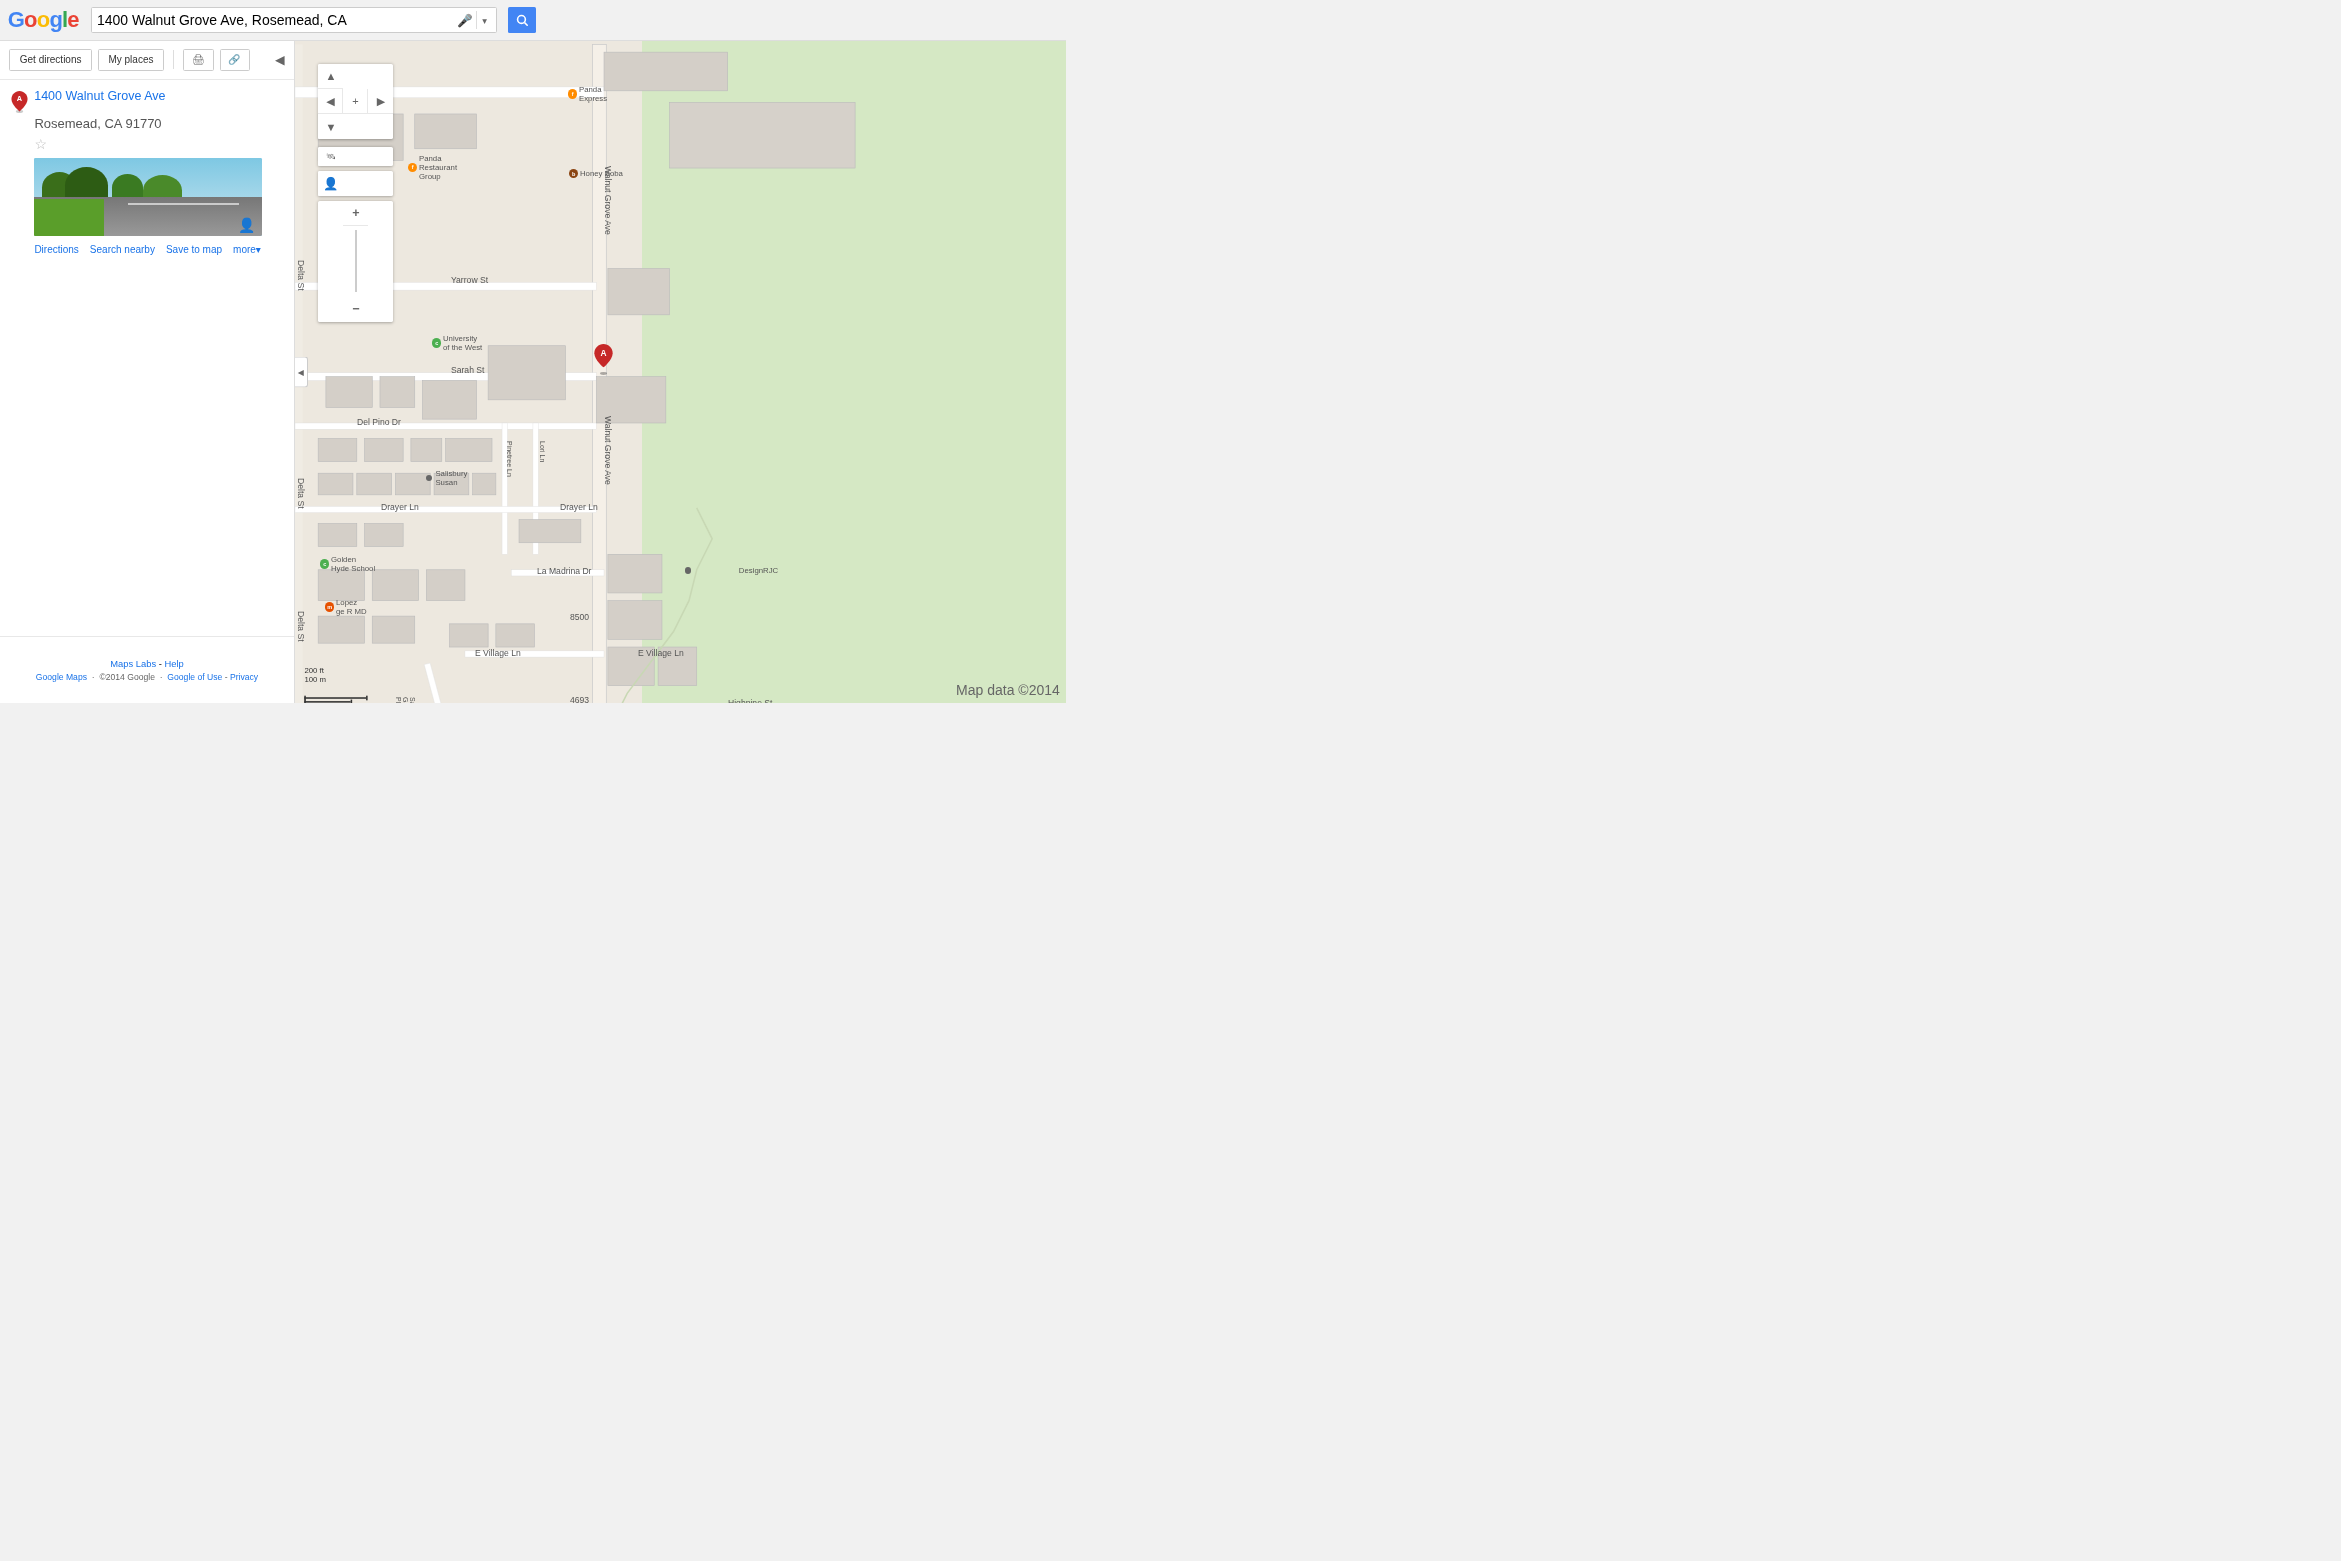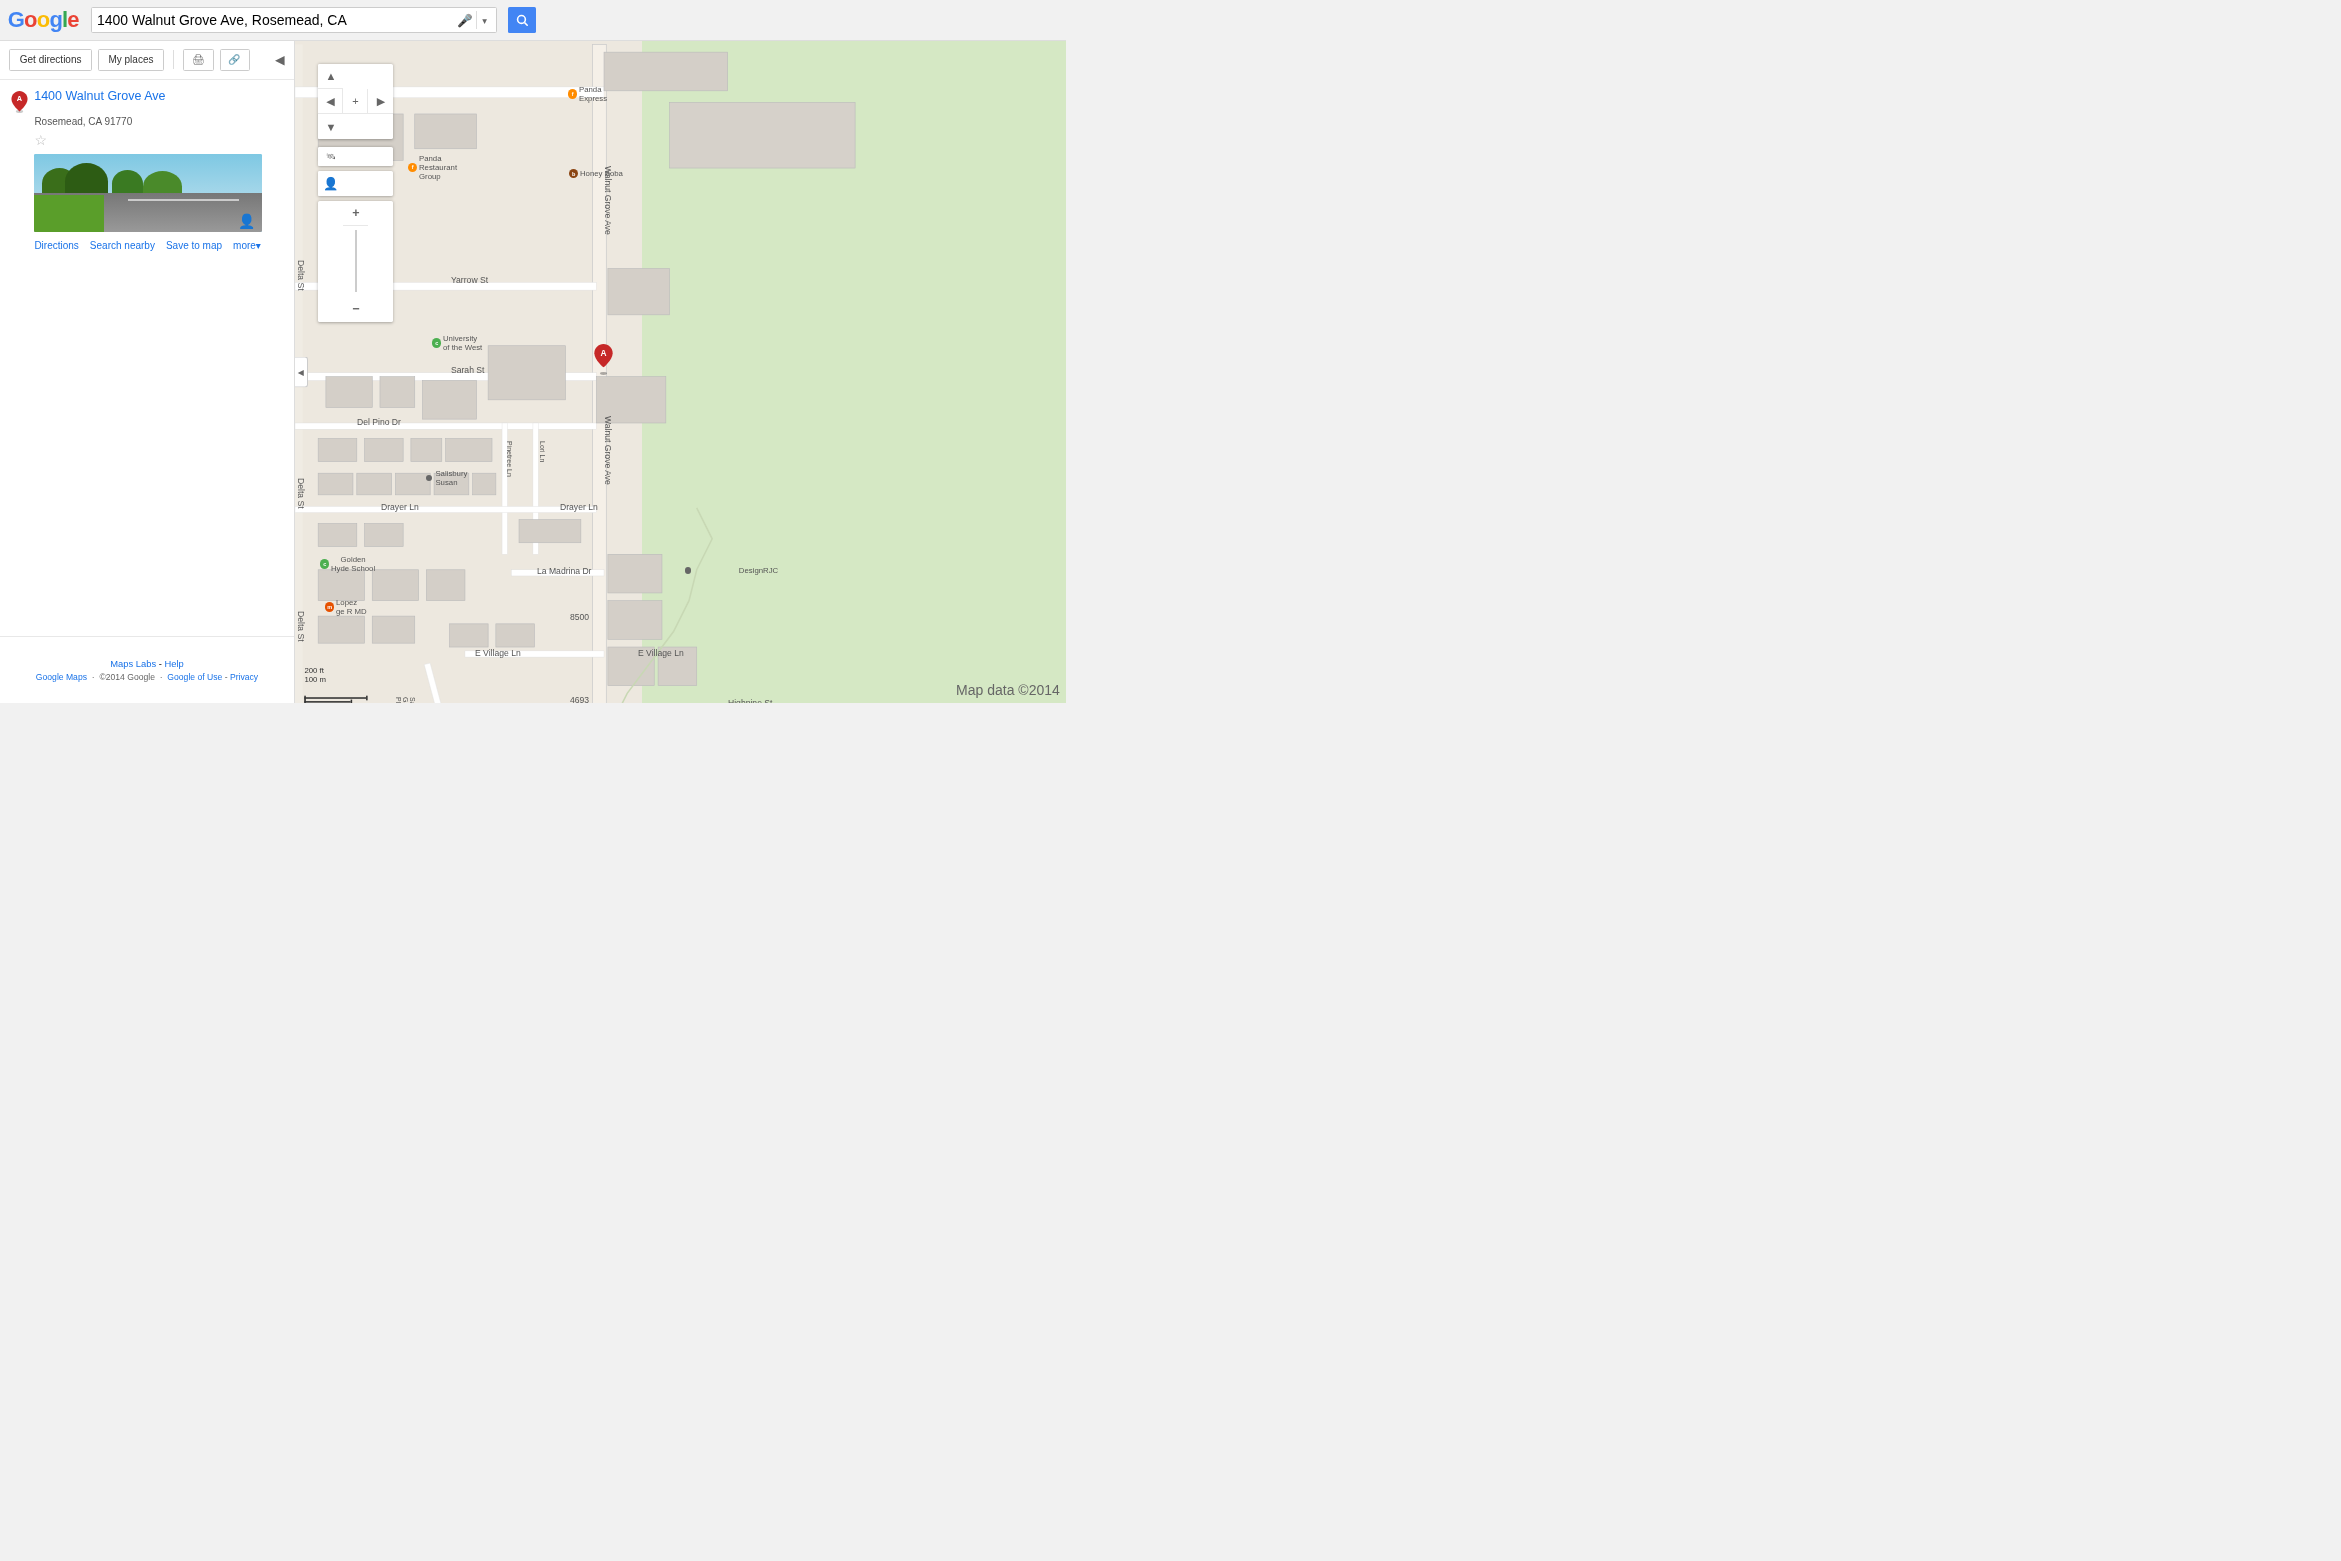--- a/index.html
+++ b/index.html
@@ -144,21 +144,21 @@
       gap: 6.2px;
       margin-bottom: 3.1px;
     }
     #place-marker {
       width: 17px;
       height: 22px;
       margin-top: 1.6px;
       flex-shrink: 0;
     }
     #place-subtitle {
-      font-size: 10px;
+      font-size: 13px;
       color: #555;
       margin-left: 23.4px;
     }
     #place-star {
       margin-left: 23.4px;
       margin-top: 4.7px;
       color: #bbb;
       font-size: 14px;
       cursor: pointer;
     }
@@ -595,21 +595,21 @@
       <span>Honey Boba</span>
     </div>
     <div class="poi-label" style="top:293px;left:137px;">
       <span class="poi-icon" style="background:#4CAF50;">c</span>
       <span>University<br>of the West</span>
     </div>
     <div class="poi-label" style="top:428px;left:131px;">
       <span style="width:6.2px;height:6.2px;background:#666;border-radius:50%;display:inline-block;margin-right:1.6px;"></span>
       <span>Salisbury<br>Susan</span>
     </div>
-    <div class="poi-label" style="top:514px;left:25px;text-align:center;">
+    <div class="poi-label" style="top:514px;left:25px;">
       <span class="poi-icon" style="background:#4CAF50;">c</span>
       <span>Golden<br>Hyde School</span>
     </div>
     <div class="poi-label" style="top:525px;left:390px;gap:46px;">
       <span style="width:6.2px;height:6.2px;background:#666;border-radius:50%;display:inline-block;margin-right:1.6px;"></span>
       <span>DesignRJC</span>
     </div>
     <div class="poi-label" style="top:557px;left:30px;">
       <span class="poi-icon" style="background:#E65100;">m</span>
       <span>Lopez<br>ge R MD</span>

